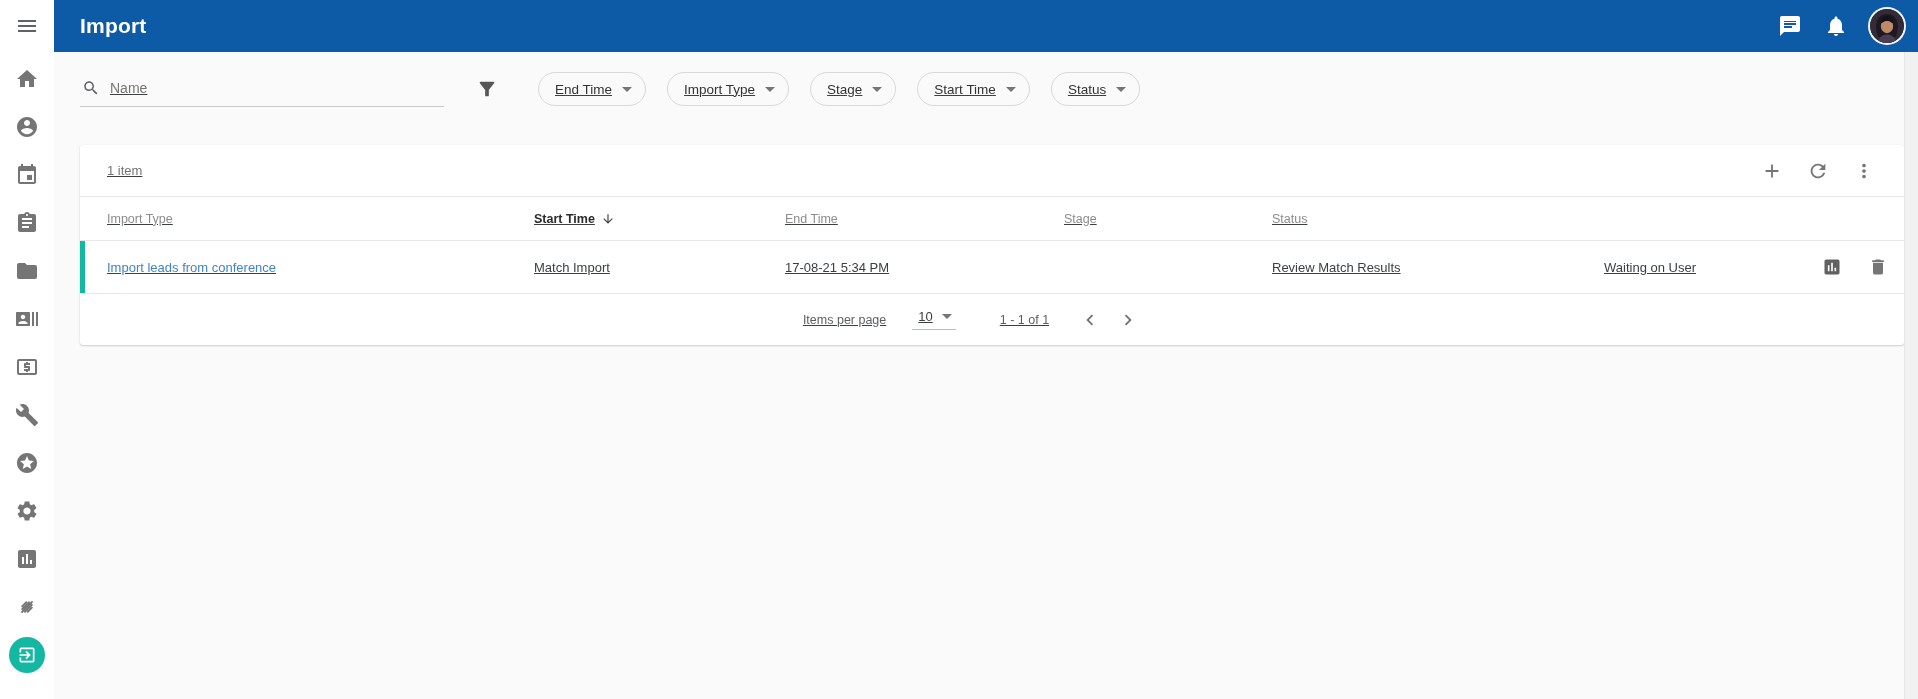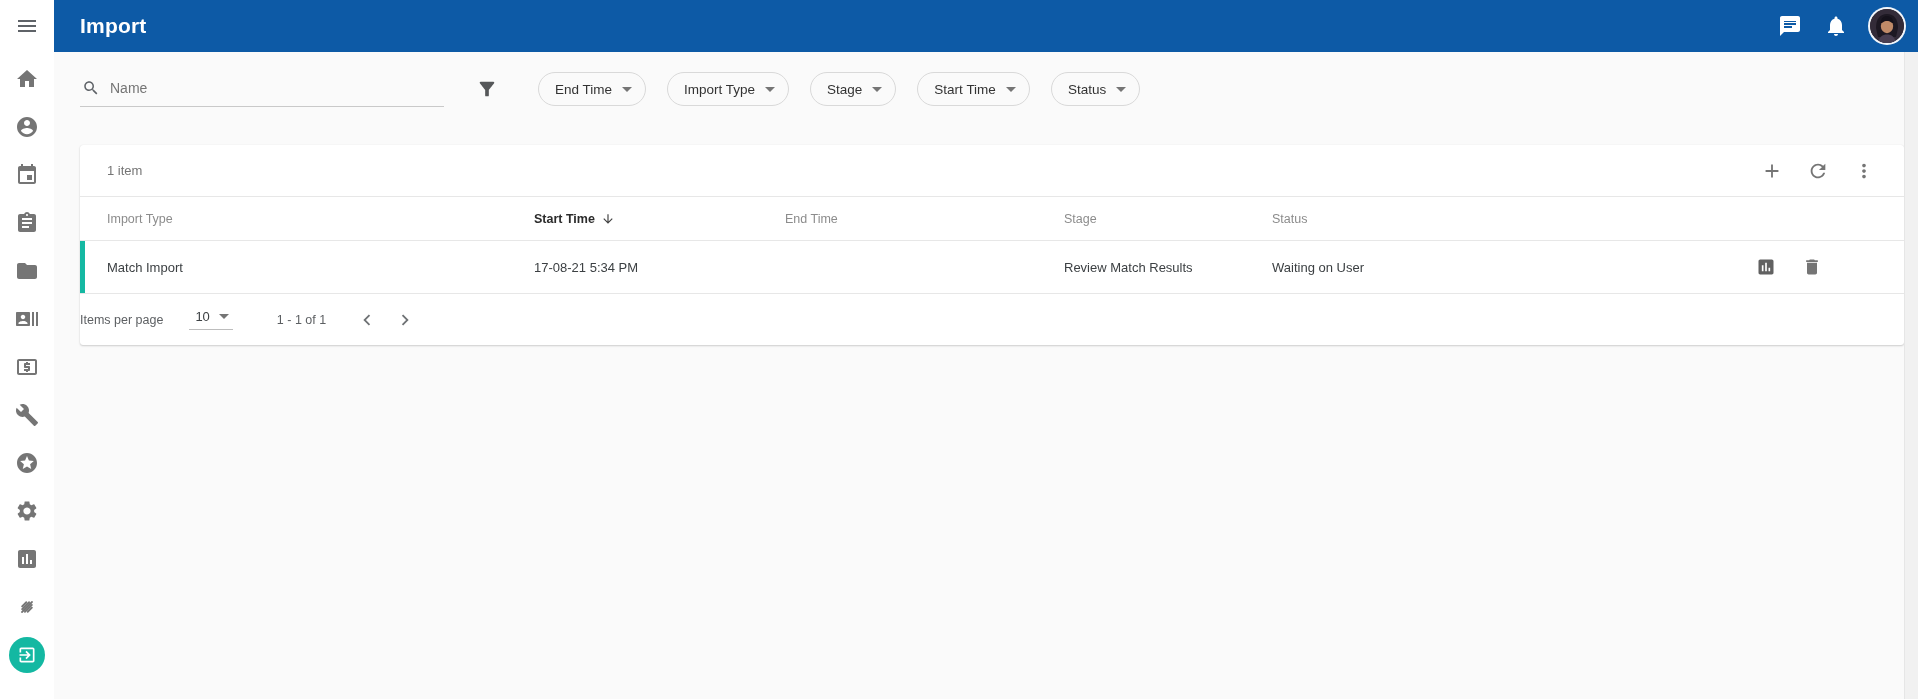--- a/index.html
+++ b/index.html
@@ -39,21 +39,21 @@
     padding: 0 14px 0 26px; z-index: 4;
   }
   .topbar-title { color: #ffffff; font-size: 21px; font-weight: bold; letter-spacing: .2px; }
   .topbar-right { margin-left: auto; display: flex; align-items: center; gap: 22px; }
   .topbar-icon { color: #ffffff; cursor: pointer; display: flex; }
   .avatar {
     width: 34px; height: 34px; border-radius: 50%; overflow: hidden;
     box-shadow: 0 0 0 2px rgba(255,255,255,.95); cursor: pointer; background: #2e2630;
   }
   
-  .content { position: absolute; left: 54px; top: 52px; right: 14px; bottom: 0; }
+  .content { position: absolute; left: 54px; top: 52px; right: 14px; bottom: 0; text-decoration: underline; }
   .scroll-track {
     position: absolute; right: 0; top: 52px; bottom: 0; width: 14px;
     background: #f1f1f1; border-left: 1px solid #e6e6e6; cursor: pointer;
   }
   
   .filter-row { display: flex; align-items: center; margin: 18px 0 0 26px; height: 38px; }
   .search-box {
     width: 364px; height: 36px; display: flex; align-items: center; gap: 10px;
     border-bottom: 1px solid #c9c9c9; padding: 0 2px 2px 2px;
   }
@@ -101,21 +101,21 @@
   .th.sorted { color: #2b2b2b; font-weight: bold; }
   .th .sort-arrow { color: #424242; display: flex; }
   .trow { height: 53px; border-bottom: 1px solid #e7e7e7; position: relative; font-size: 13px; color: #3c4043; }
   .accent-bar { position: absolute; left: 0; top: 0; bottom: 0; width: 5px; background: #14b8a2; }
   .cell-link { color: #4084c8; cursor: pointer; text-decoration: none; }
   .row-actions { display: flex; align-items: center; gap: 26px; justify-content: flex-end; }
   .chart-chip-icon { color: #616161; display: flex; cursor: pointer; }
   .trash { color: #757575; cursor: pointer; display: flex; }
   
   .paginator {
-    height: 51px; display: flex; align-items: center; justify-content: flex-start;
+    height: 51px; display: flex; align-items: center; justify-content: center;
     padding-right: 38px; font-size: 12.5px; color: #5c5f62;
   }
   .pp-label { margin-right: 26px; }
   .page-size {
     display: flex; align-items: center; gap: 9px; border-bottom: 1px solid #bdbdbd;
     padding: 0 4px 5px 6px; margin-right: 44px; cursor: pointer; font-size: 13px; color: #3c4043;
   }
   .range-label { margin-right: 26px; }
   .pg-btn {
     width: 30px; height: 30px; display: flex; align-items: center; justify-content: center;
@@ -350,20 +350,23 @@
         <span>Stage</span>
       </div>
       <div class="th">
         <span>Status</span>
       </div>
       <div></div>
     </div>
 
     <div class="tgrid trow">
       <span class="accent-bar"></span>
+      <div>
+        <a class="cell-link">Import leads from conference</a>
+      </div>
       <div>Match Import</div>
       <div>17-08-21 5:34 PM</div>
       <div></div>
       <div>Review Match Results</div>
       <div>Waiting on User</div>
       <div class="row-actions">
         <span class="chart-chip-icon">
           <span style="display:flex">
             <svg width="20" height="20" viewBox="0 0 24 24" fill="currentColor">
                 <path d="M19 3H5c-1.1 0-2 .9-2 2v14c0 1.1.9 2 2 2h14c1.1 0 2-.9 2-2V5c0-1.1-.9-2-2-2zM9 17H7v-7h2v7zm4 0h-2V7h2v10zm4 0h-2v-4h2v4z"></path>

